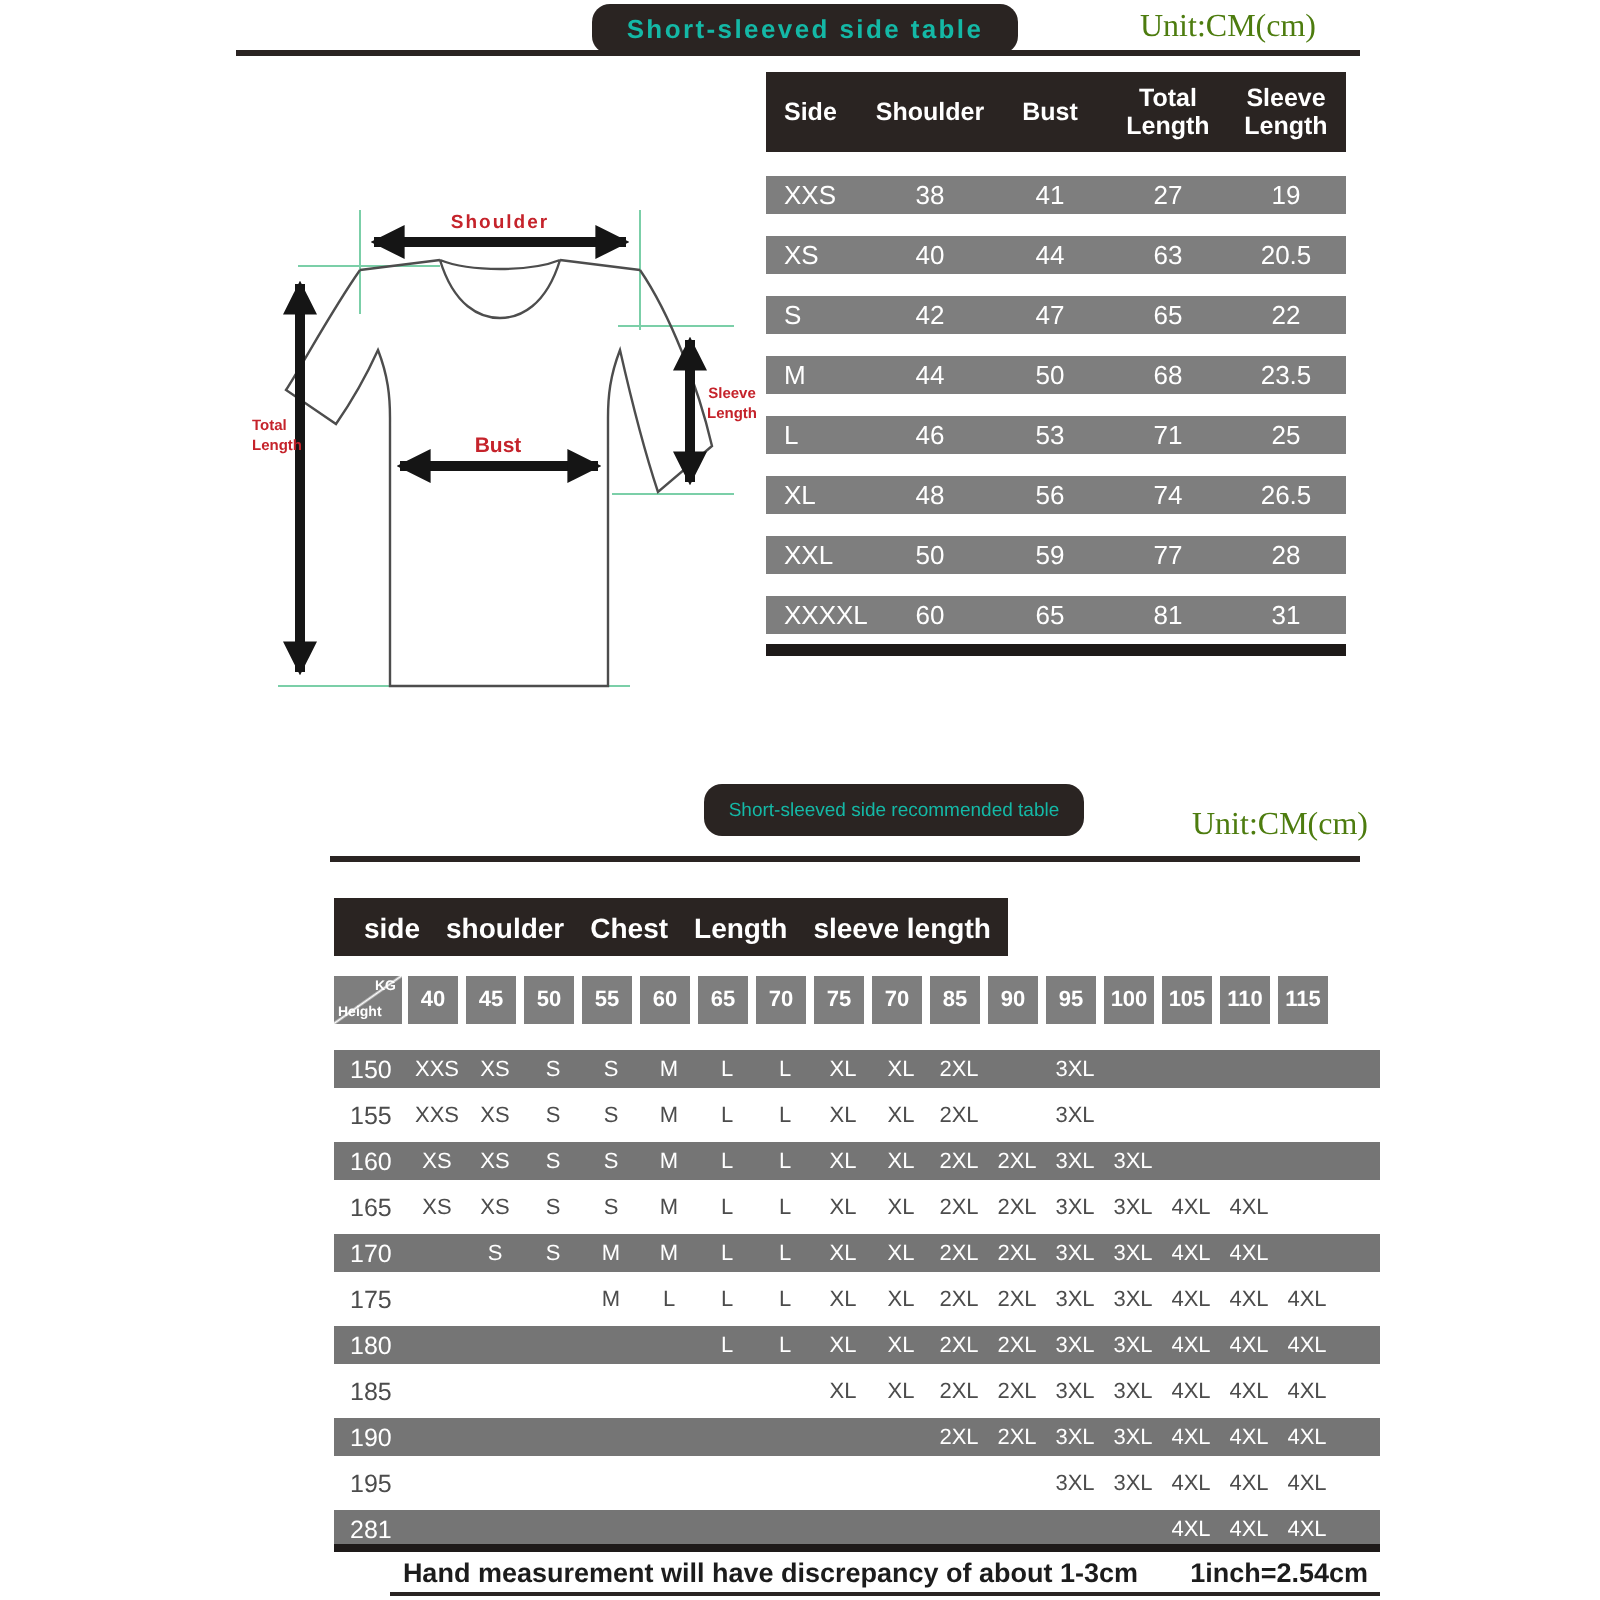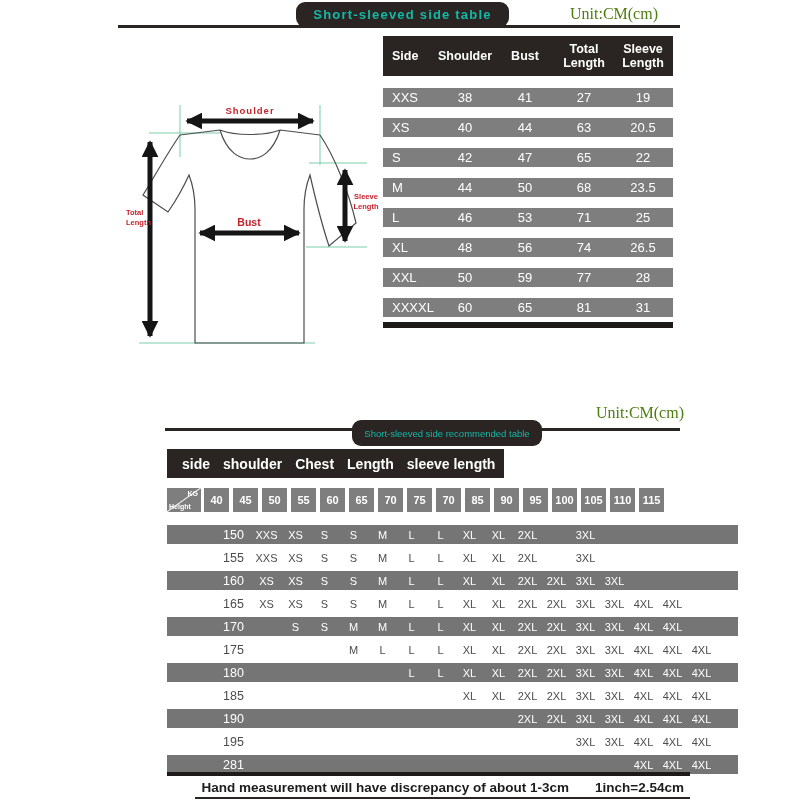--- a/index.html
+++ b/index.html
@@ -3,21 +3,21 @@
 <meta charset="utf-8">
 <style>
   html,body{margin:0;padding:0;background:#fff;}
   .page{position:relative;width:800px;height:800px;background:#fff;overflow:hidden;
         font-family:"Liberation Sans",sans-serif;color:#1c1c1c;}
 
   
   .tab{position:absolute;background:#2a2422;color:#14b8a6;display:flex;align-items:center;
        justify-content:center;border-radius:9px;z-index:2;text-align:center;}
   .tab1{left:296px;top:2px;width:213px;height:25px;font-size:13px;font-weight:bold;letter-spacing:1.2px;}
-  .tab2{left:352px;top:420px;width:190px;height:26px;font-size:9.5px;letter-spacing:0;}
+  .tab2{left:352px;top:392px;width:190px;height:26px;font-size:9.5px;letter-spacing:0;}
   .rule{position:absolute;height:3px;background:#2a2422;z-index:1;}
   .rule1{left:118px;top:25px;width:562px;}
   .rule2{left:165px;top:428px;width:515px;}
   .unit{position:absolute;font-family:"Liberation Serif",serif;font-size:16px;color:#4d7c0f;}
   .unit1{left:570px;top:5px;}
   .unit2{left:596px;top:404px;}
 
   
   .diagram{position:absolute;left:123px;top:85px;}
 
@@ -44,21 +44,21 @@
   .matrix{position:absolute;left:167px;top:488px;width:523px;}
   .mx-grid{display:grid;grid-template-columns:37px repeat(16,29px);align-items:center;}
   .wh-row{height:24px;}
   .wh-cell{width:25px;height:24px;background:#7e7e7e;color:#fff;font-size:11px;font-weight:bold;
            display:flex;align-items:center;justify-content:center;}
   .corner{width:34px;height:24px;position:relative;color:#fff;
           background:linear-gradient(to bottom right,#7e7e7e 47%,#fdfdfd 49.5%,#7e7e7e 52%);}
   .corner .kg{position:absolute;top:2px;right:3px;font-size:7px;font-weight:bold;}
   .corner .hgt{position:absolute;bottom:2px;left:2px;font-size:7px;font-weight:bold;}
   .mx-rows{margin-top:13px;}
-  .mx-row{height:19px;margin-bottom:4px;font-size:11px;color:#4c4c4c;width:523px;padding-left:48px;}
+  .mx-row{height:19px;margin-bottom:4px;font-size:11px;color:#4c4c4c;width:523px;}
   .mx-row.shaded{background:#757575;color:#fff;}
   .mx-label{padding-left:8px;font-size:12.5px;}
   .mx-cell{text-align:center;}
 
   
   .f-line{position:absolute;left:167px;top:772px;width:523px;height:4px;background:#1e1a19;}
   .footer{position:absolute;left:167px;top:778px;width:523px;text-align:right;}
   .footer-inner{display:inline-block;border-bottom:2px solid #2a2422;padding:0 6px 2px;
                 font-weight:bold;font-size:13.5px;color:#1c1c1c;}
   .footer-inner .gap{display:inline-block;width:26px;}

